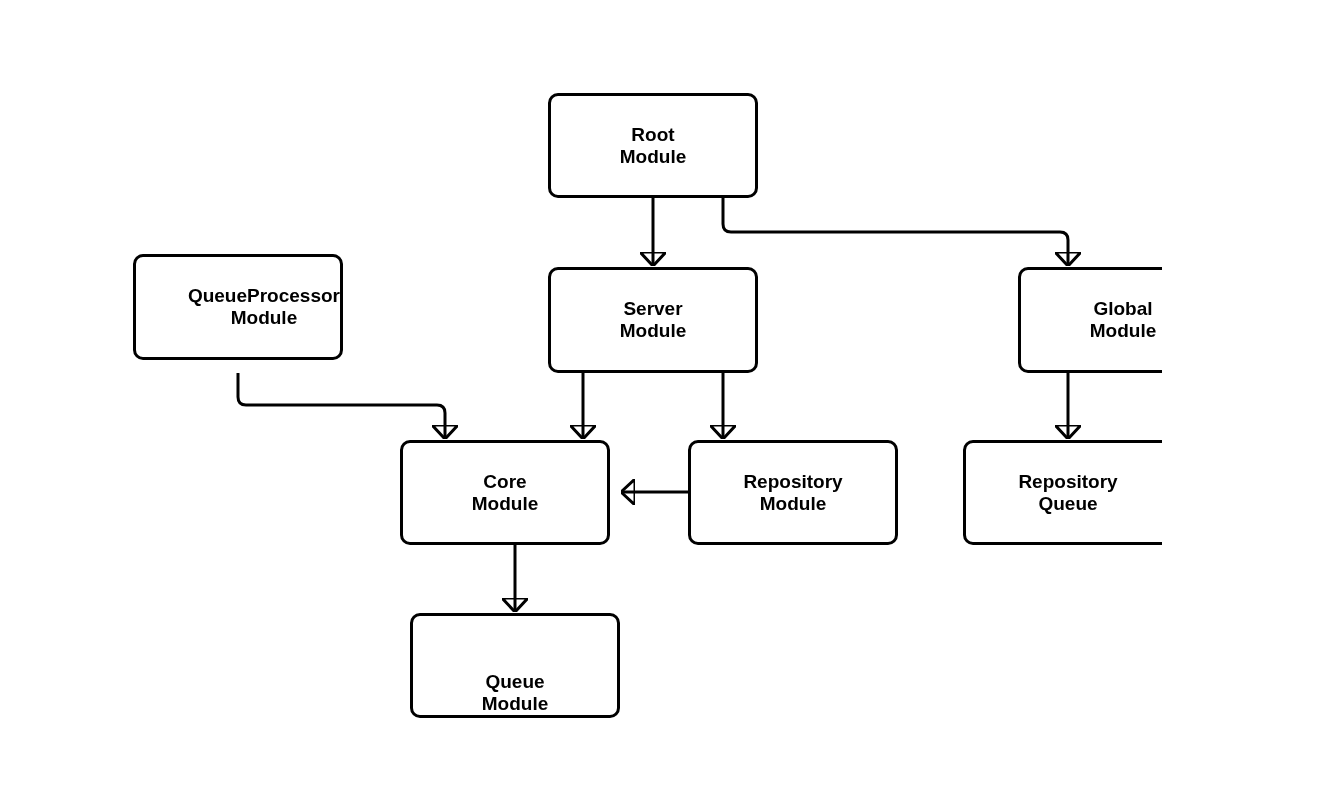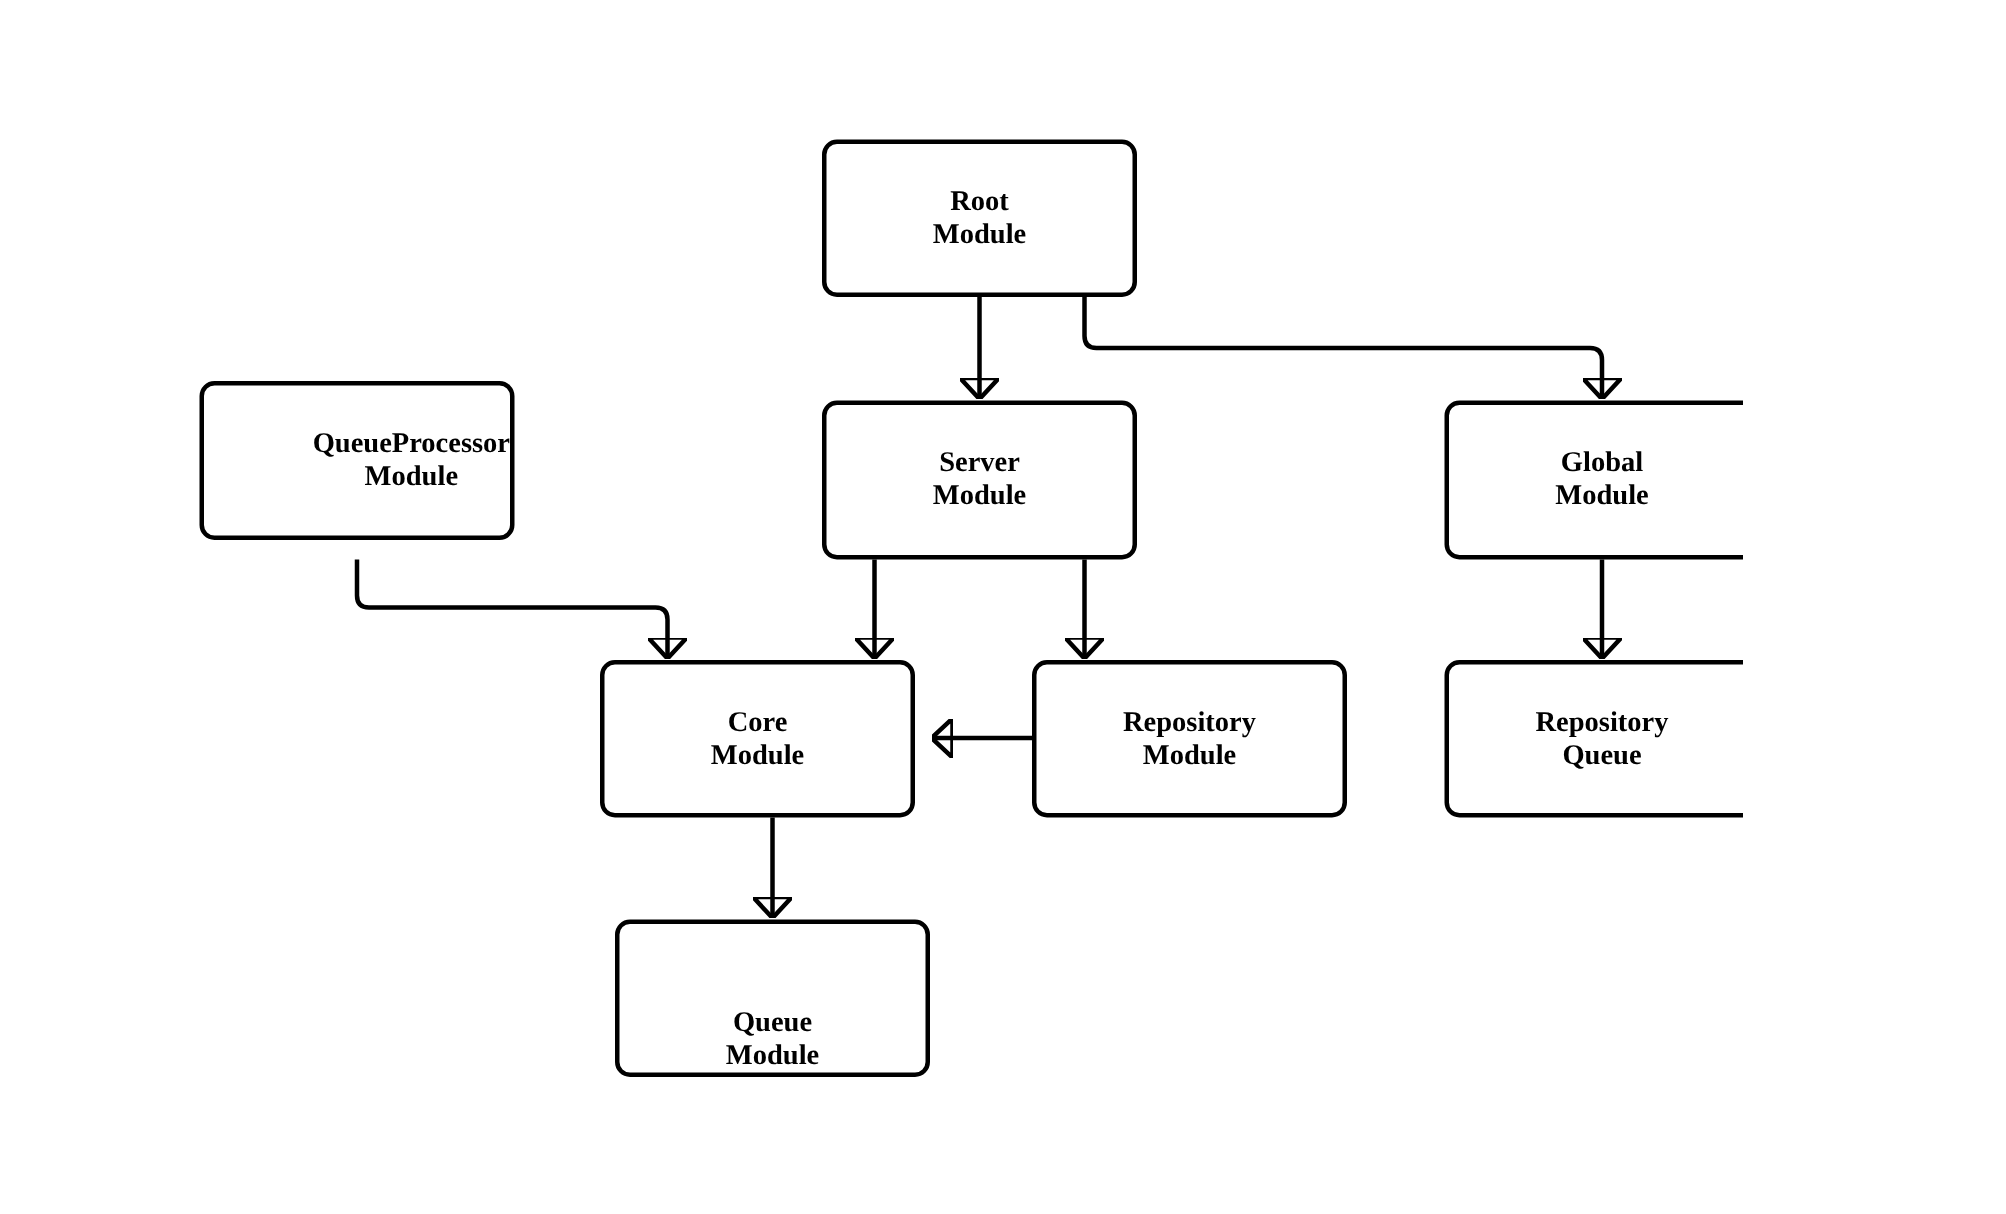--- a/index.html
+++ b/index.html
@@ -6,21 +6,21 @@
     margin: 0;
     padding: 0;
     background: #ffffff;
   }
   .canvas {
     position: relative;
     width: 1162px;
     height: 809px;
     background: #ffffff;
     overflow: hidden;
-    font-family: Liberation Serif, serif;
+    font-family: Liberation Sans, sans-serif;
   }
   .edges {
     position: absolute;
     left: 0;
     top: 0;
     width: 1337px;
     height: 809px;
   }
   .edges path {
     fill: none;
@@ -43,21 +43,21 @@
     font-weight: bold;
     font-size: 19px;
     line-height: 22px;
     color: #000000;
     text-align: center;
     white-space: pre-line;
   }
   .n-root        { left: 548px; top: 93px;  height: 105px; }
   .n-queueproc   { left: 133px; top: 254px; justify-content: flex-end; }
   .n-server      { left: 548px; top: 267px; align-items: center; }
-  .n-global      { left: 963px; top: 267px; }
+  .n-global      { left: 1018px; top: 267px; }
   .n-core        { left: 400px; top: 440px; height: 105px; }
   .n-endpoints   { left: 688px; top: 440px; height: 105px; }
   .n-repository  { left: 963px; top: 440px; height: 105px; }
   .n-queue       { left: 410px; top: 613px; height: 105px; align-items: flex-end; }
 </style>
 </head>
 <body>
 
 <div class="canvas">
 

